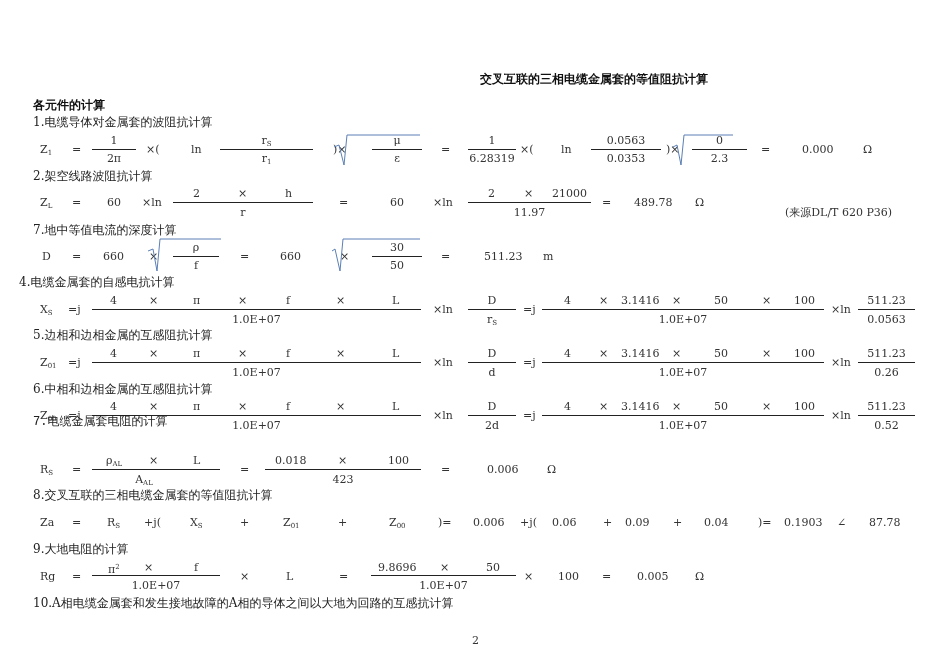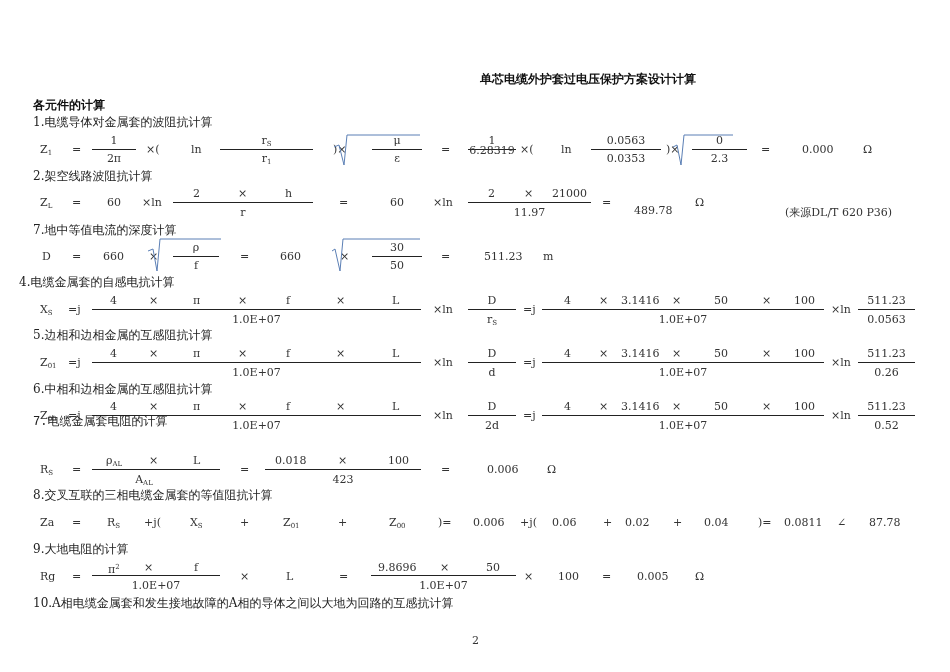--- a/index.html
+++ b/index.html
@@ -11,21 +11,21 @@
   .v { font-size:11px; color:#333; }
   .c { text-align:center; }
   .line { position:absolute; height:0; border-top:1.3px solid #222; }
   .sq { position:absolute; }
   sub { font-size:7px; vertical-align:-2px; }
   sup { font-size:7px; vertical-align:4px; }
 </style>
 </head>
 <body>
 
-<div class="t b" style="left:480px;top:73px;">单芯电缆外护套过电压保护方案设计计算</div>
+<div class="t b" style="left:480px;top:73px;">交叉互联的三相电缆金属套的等值阻抗计算</div>
 <div class="t b" style="left:33px;top:99px;">各元件的计算</div>
 
 <div class="t h" style="left:33px;top:116px;">1.电缆导体对金属套的波阻抗计算</div>
 <div>
   <div class="t v" style="left:40px;top:143px;"><span>Z</span><sub>1</sub></div>
   <div class="t v" style="left:72px;top:143px;">=</div>
   <div class="t v c" style="left:92px;width:44px;top:134px;">1</div>
   <div class="line" style="left:92px;width:44px;top:149px;"></div>
   <div class="t v c" style="left:92px;width:44px;top:152px;">2π</div>
   <div class="t v" style="left:146px;top:143px;">×(</div>
@@ -36,21 +36,21 @@
   <div class="t v" style="left:333px;top:143px;">)×</div>
   <svg class="sq" style="left:334px;top:133px;" width="86" height="36">
       <polyline points="0,14 5,12 10,32 13,2 86,2" fill="none" stroke="#5b7fb5" stroke-width="1"></polyline>
     </svg>
   <div class="t v c" style="left:372px;width:50px;top:134px;">μ</div>
   <div class="line" style="left:372px;width:50px;top:149px;"></div>
   <div class="t v c" style="left:372px;width:50px;top:152px;">ε</div>
   <div class="t v" style="left:441px;top:143px;">=</div>
   <div class="t v c" style="left:468px;width:48px;top:134px;">1</div>
   <div class="line" style="left:468px;width:48px;top:149px;"></div>
-  <div class="t v c" style="left:468px;width:48px;top:144px;">6.28319</div>
+  <div class="t v c" style="left:468px;width:48px;top:152px;">6.28319</div>
   <div class="t v" style="left:520px;top:143px;">×(</div>
   <div class="t v" style="left:561px;top:143px;">ln</div>
   <div class="t v c" style="left:591px;width:70px;top:134px;">0.0563</div>
   <div class="line" style="left:591px;width:70px;top:149px;"></div>
   <div class="t v c" style="left:591px;width:70px;top:152px;">0.0353</div>
   <div class="t v" style="left:666px;top:143px;">)×</div>
   <svg class="sq" style="left:673px;top:133px;" width="62" height="36">
       <polyline points="0,14 4,12 8,32 11,2 60,2" fill="none" stroke="#5b7fb5" stroke-width="1"></polyline>
     </svg>
   <div class="t v c" style="left:692px;width:55px;top:134px;">0</div>
@@ -74,21 +74,21 @@
   <div class="t v c" style="left:173px;width:140px;top:206px;">r</div>
   <div class="t v" style="left:339px;top:196px;">=</div>
   <div class="t v" style="left:390px;top:196px;">60</div>
   <div class="t v" style="left:433px;top:196px;">×ln</div>
   <div class="t v" style="left:488px;top:187px;">2</div>
   <div class="t v" style="left:524px;top:187px;">×</div>
   <div class="t v" style="left:552px;top:187px;">21000</div>
   <div class="line" style="left:468px;width:123px;top:202px;"></div>
   <div class="t v c" style="left:468px;width:123px;top:206px;">11.97</div>
   <div class="t v" style="left:602px;top:196px;">=</div>
-  <div class="t v" style="left:634px;top:204px;">489.78</div>
+  <div class="t v" style="left:634px;top:196px;">489.78</div>
   <div class="t v" style="left:695px;top:196px;">Ω</div>
   <div class="t v" style="left:785px;top:206px;">(来源DL/T 620 P36)</div>
 </div>
 
 <div class="t h" style="left:33px;top:224px;">7.地中等值电流的深度计算</div>
 <div>
   <div class="t v" style="left:42px;top:250px;">D</div>
   <div class="t v" style="left:72px;top:250px;">=</div>
   <div class="t v" style="left:103px;top:250px;">660</div>
   <div class="t v" style="left:149px;top:250px;">×</div>
@@ -240,25 +240,25 @@
   <div class="t v" style="left:190px;top:516px;"><span>X</span><sub>S</sub></div>
   <div class="t v" style="left:240px;top:516px;">+</div>
   <div class="t v" style="left:283px;top:516px;"><span>Z</span><sub>01</sub></div>
   <div class="t v" style="left:338px;top:516px;">+</div>
   <div class="t v" style="left:389px;top:516px;"><span>Z</span><sub>00</sub></div>
   <div class="t v" style="left:438px;top:516px;">)=</div>
   <div class="t v" style="left:473px;top:516px;">0.006</div>
   <div class="t v" style="left:520px;top:516px;">+j(</div>
   <div class="t v" style="left:552px;top:516px;">0.06</div>
   <div class="t v" style="left:603px;top:516px;">+</div>
-  <div class="t v" style="left:625px;top:516px;">0.02</div>
+  <div class="t v" style="left:625px;top:516px;">0.09</div>
   <div class="t v" style="left:673px;top:516px;">+</div>
   <div class="t v" style="left:704px;top:516px;">0.04</div>
   <div class="t v" style="left:758px;top:516px;">)=</div>
-  <div class="t v" style="left:784px;top:516px;">0.0811</div>
+  <div class="t v" style="left:784px;top:516px;">0.1903</div>
   <div class="t v" style="left:837px;top:516px;">∠</div>
   <div class="t v" style="left:869px;top:516px;">87.78</div>
 </div>
 
 <div class="t h" style="left:33px;top:543px;">9.大地电阻的计算</div>
 <div>
   <div class="t v" style="left:40px;top:570px;">Rg</div>
   <div class="t v" style="left:72px;top:570px;">=</div>
   <div class="t v" style="left:108px;top:561px;"><span>π</span><sup>2</sup></div>
   <div class="t v" style="left:144px;top:561px;">×</div>

